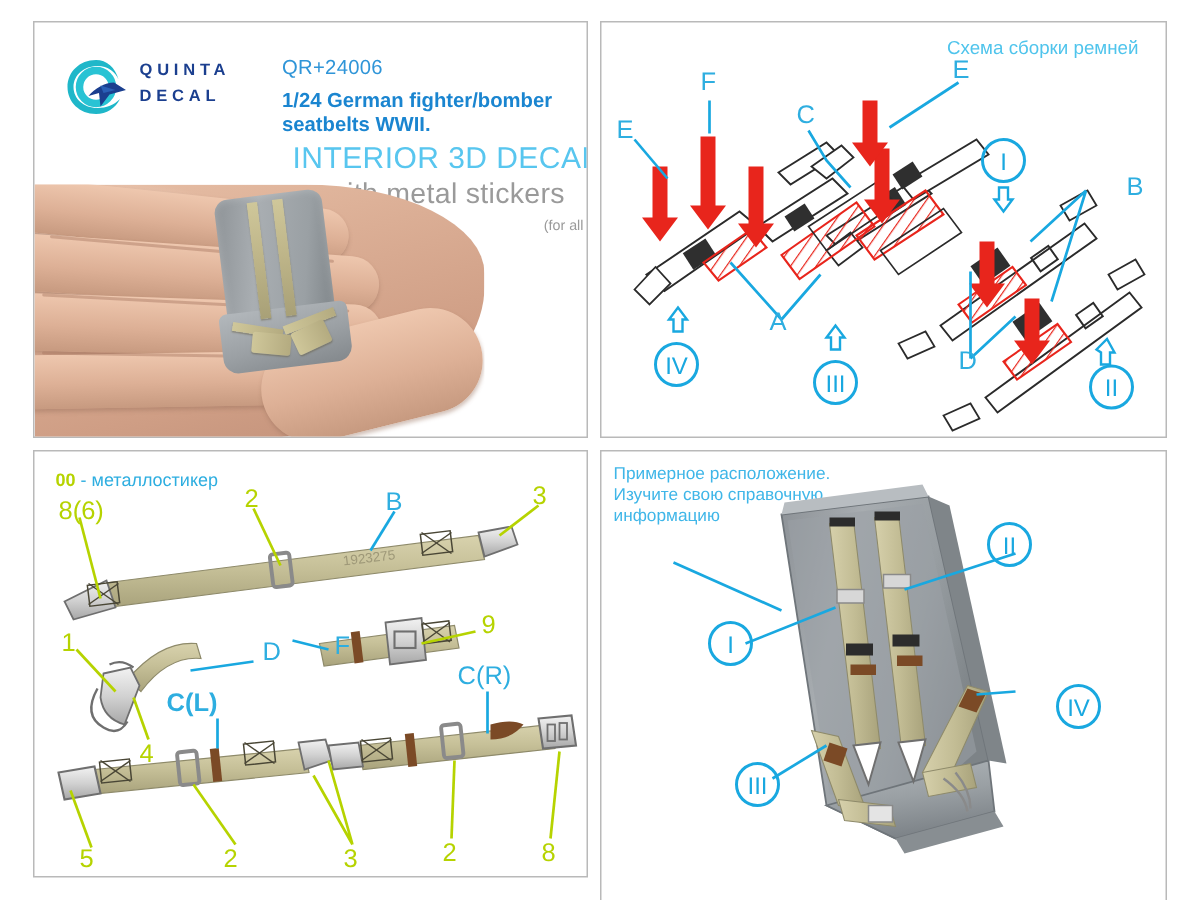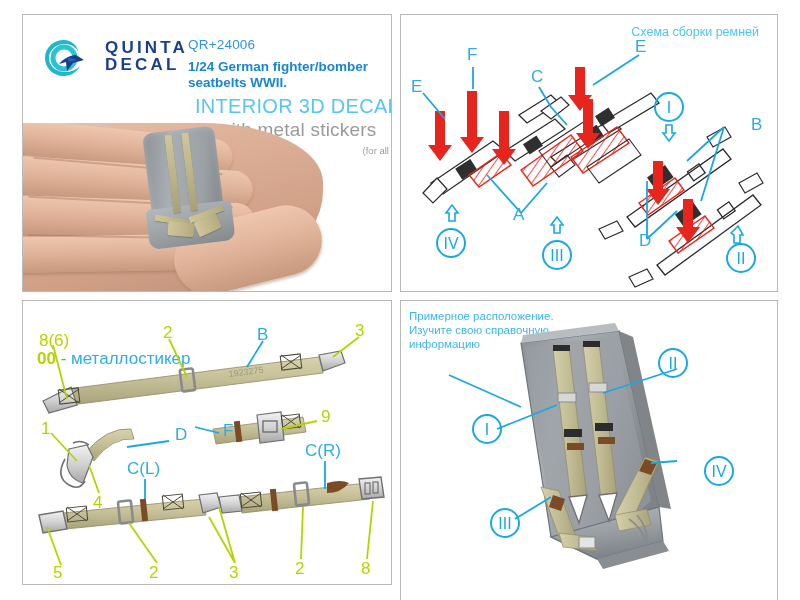--- a/index.html
+++ b/index.html
@@ -36,24 +36,23 @@
   #logo-wrap {
     position: absolute; left: 20px; top: 18px;
     width: 142px; height: 50px;
   }
   #logo-mark {
     position: absolute; left: 0; top: 4px;
     width: 44px; height: 42px;
   }
   #logo-text {
     position: absolute; left: 50px; top: 6px;
-    font-size: 17px; font-weight: bold;
+    font-size: 11px; font-weight: bold;
     letter-spacing: 3.2px; line-height: 17px;
     color: #1b3f8f;
-    margin-left: 12px;
   }
   #logo-text div { white-space: nowrap; }
 
   #code-line {
     position: absolute; left: 165px; top: 22px;
     font-size: 13.5px; color: #2f95d8; letter-spacing: .2px;
   }
   #subject-line {
     position: absolute; left: 165px; top: 44px;
     width: 222px;
@@ -136,21 +135,21 @@
   
   #assy-title {
     position: absolute; right: 18px; top: 10px;
     font-size: 12.5px; color: #4fc4ec;
   }
   .svg-layer { position: absolute; left: 0; top: 0; }
 
   
   #legend-00 {
     position: absolute; left: 14px; top: 12px;
-    font-size: 17px; white-space: nowrap; margin-top: 36px;
+    font-size: 12px; white-space: nowrap;
   }
   #legend-00 .num { color: #b6d300; font-weight: bold; }
   #legend-00 .txt { color: #2eaee0; }
 
   
   #place-note {
     position: absolute; left: 8px; top: 8px;
     font-size: 11.5px; line-height: 14px; color: #3fb6e8;
     white-space: pre-line;
   }
@@ -444,21 +443,21 @@
     <div class="lbl big t-olive" style="left:70px;  top:192px;">4</div>
     <div class="lbl big t-olive" style="left:30px;  top:262px;">5</div>
     <div class="lbl big t-olive" style="left:126px; top:262px;">2</div>
     <div class="lbl big t-olive" style="left:206px; top:262px;">3</div>
     <div class="lbl big t-olive" style="left:272px; top:258px;">2</div>
     <div class="lbl big t-olive" style="left:338px; top:258px;">8</div>
 
     <div class="lbl big t-cyan" style="left:234px; top:24px;">B</div>
     <div class="lbl big t-cyan" style="left:152px; top:124px;">D</div>
     <div class="lbl big t-cyan" style="left:200px; top:120px;">F</div>
-    <div class="lbl big t-cyan" style="left:104px; top:158px;">C(L)</div>
+    <div class="lbl big t-cyan" style="left:88px; top:158px;font-weight:bold;">C(L)</div>
     <div class="lbl big t-cyan" style="left:282px; top:140px;text-align:center;">C(R)</div>
   </div>
 
   <div class="panel" id="panel-place">
     <div id="place-note">Примерное расположение.
 Изучите свою справочную
 информацию</div>
 
     <svg class="svg-layer" width="378" height="285" viewBox="0 0 378 285">
       <defs>

